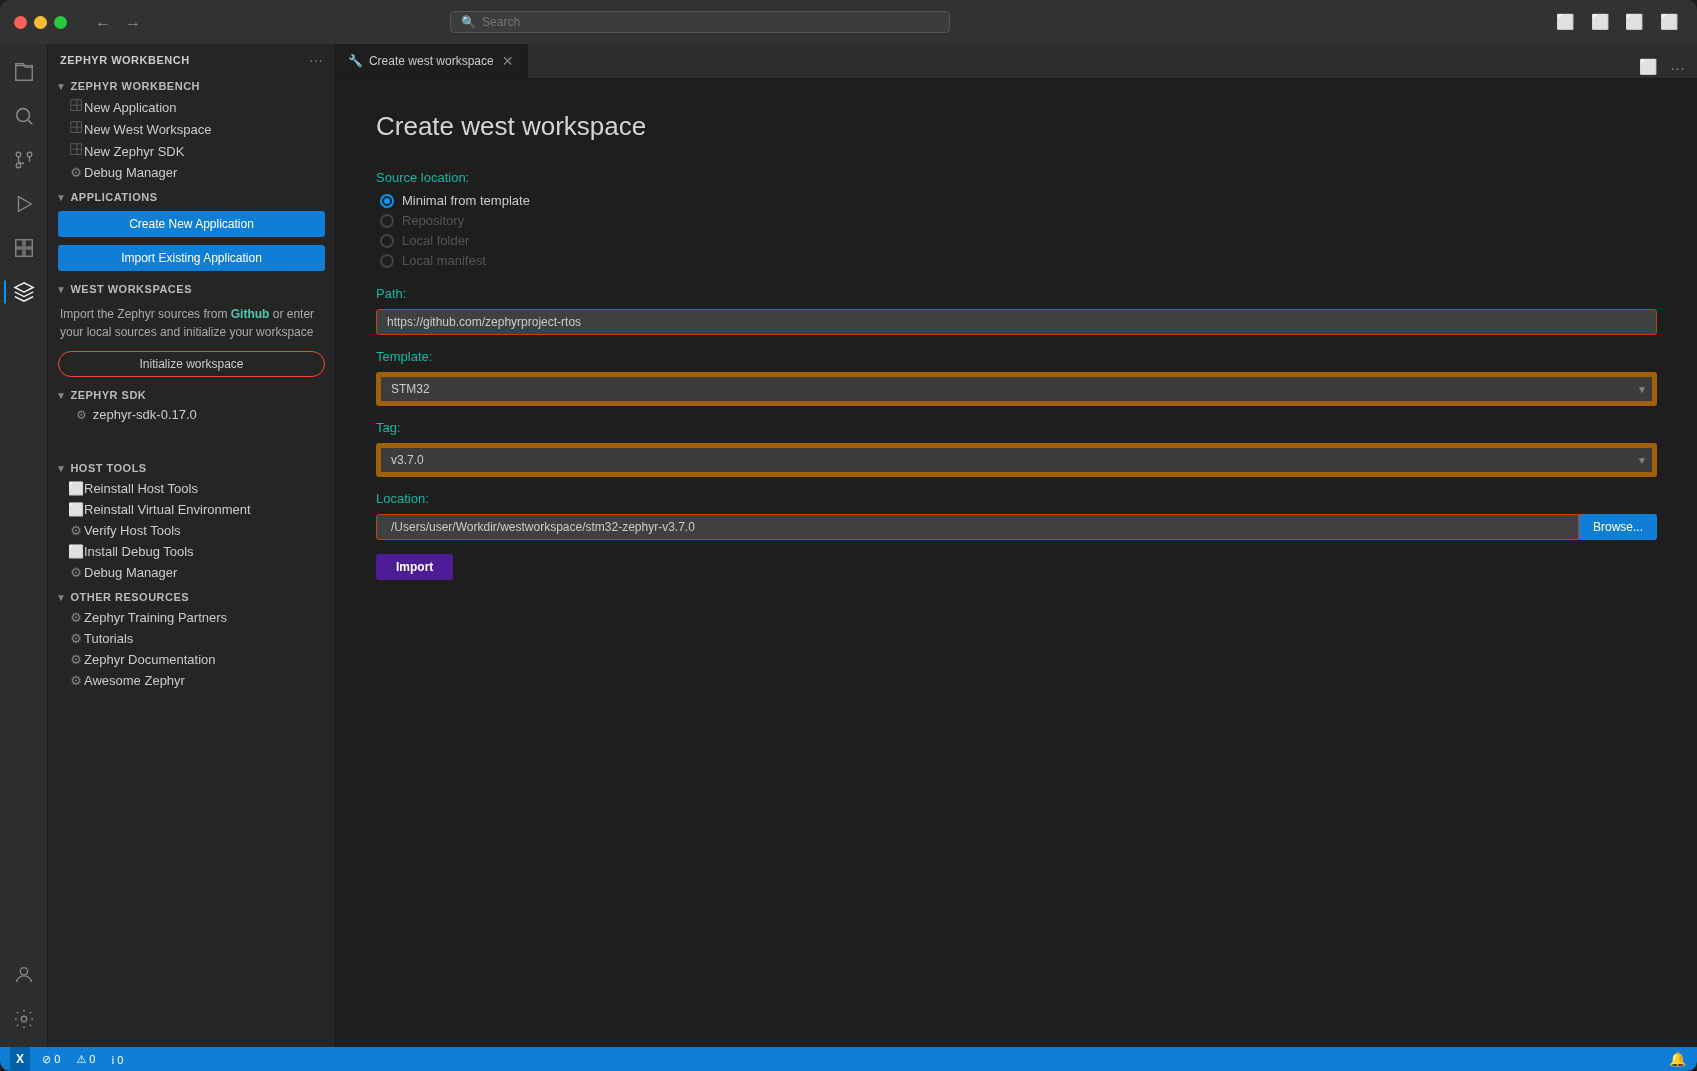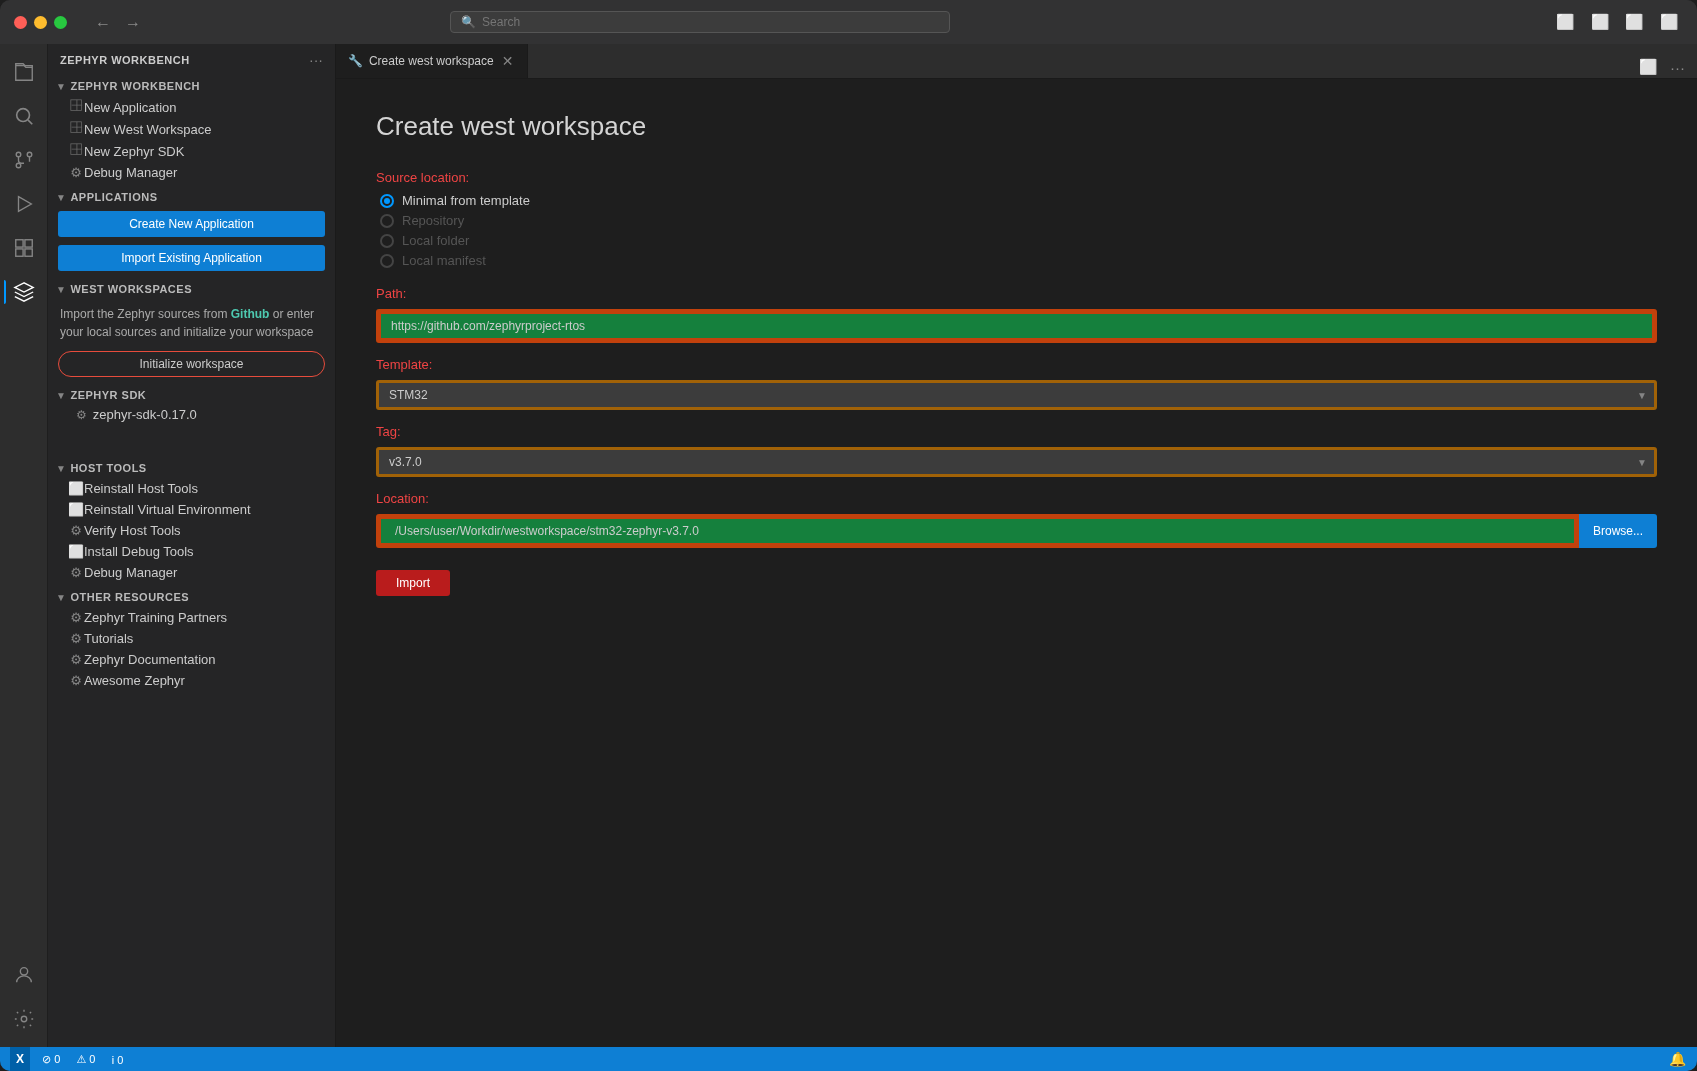--- a/index.html
+++ b/index.html
@@ -351,21 +351,21 @@
       font-size: 26px;
       font-weight: 400;
       color: #d4d4d4;
       margin-bottom: 28px;
     }
 
     .form-section {
       margin-bottom: 18px;
     }
     .form-label {
-      color: #ef4444;
+      color: #14b8a6;
       font-size: 13px;
       margin-bottom: 8px;
       display: block;
       margin-top: 8px;
     }
 
     
     .radio-group {
       display: flex;
       flex-direction: column;
@@ -404,22 +404,22 @@
       background: #0098ff;
     }
     .radio-option.disabled { color: #555; }
     .radio-circle.disabled { border-color: #444; }
 
     
     .form-row {
       margin-bottom: 14px;
     }
     .form-control {
-      background: #15803d;
-      border: 5px solid #c2410c;
+      background: #404040;
+      border: 1px solid #c2410c;
       border-radius: 3px;
       padding: 5px 10px;
       color: #cccccc;
       font-size: 12px;
       outline: none;
       width: 100%;
     }
 
     .form-control-with-btn {
       display: flex;
@@ -430,21 +430,21 @@
       flex: 1;
       padding-left: 14px;
     }
 
     .select-wrapper {
       position: relative;
     }
     .select-wrapper select {
       appearance: none;
       background: #3c3c3c;
-      border: 3px solid #a16207;
+      border: 5px solid #a16207;
       border-radius: 3px;
       padding: 5px 30px 5px 10px;
       color: #cccccc;
       font-size: 12px;
       outline: none;
       width: 100%;
       cursor: pointer;
     }
     .select-arrow {
       position: absolute;
@@ -462,29 +462,29 @@
       border: none;
       border-radius: 0 3px 3px 0;
       padding: 5px 14px;
       cursor: pointer;
       font-size: 12px;
       white-space: nowrap;
       flex-shrink: 0;
     }
 
     .btn-import {
-      background: #b91c1c;
+      background: #4c1d95;
       color: #ffffff;
       border: none;
       border-radius: 3px;
       padding: 6px 20px;
       cursor: pointer;
       font-size: 12px;
-      font-weight: 400;
-      margin-top: 8px;
+      font-weight: 700;
+      margin-top: 0;
     }
 
     
     .status-bar {
       height: 24px;
       background: #0e7fd4;
       display: flex;
       align-items: center;
       padding: 0 10px;
       font-size: 11px;

